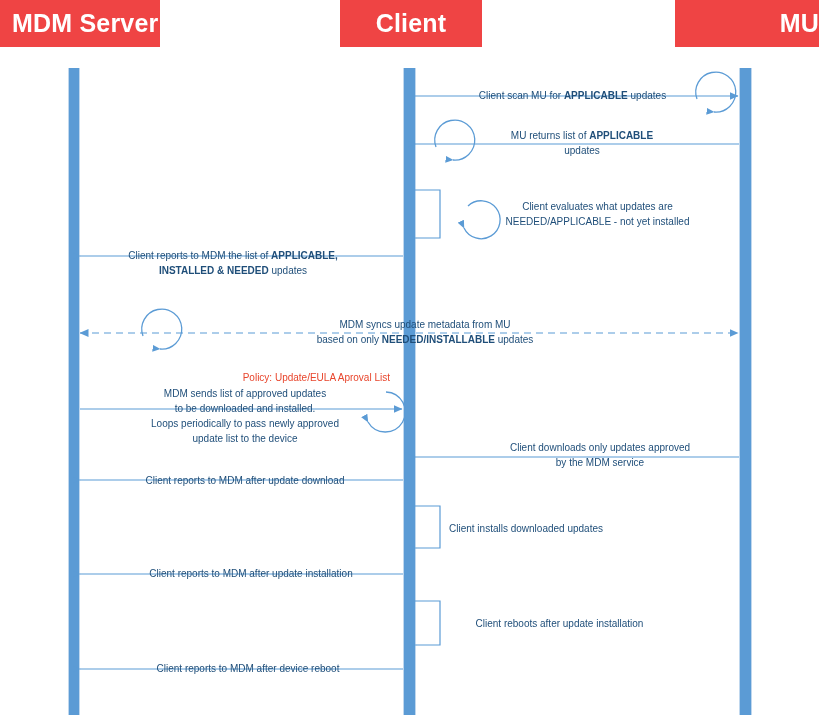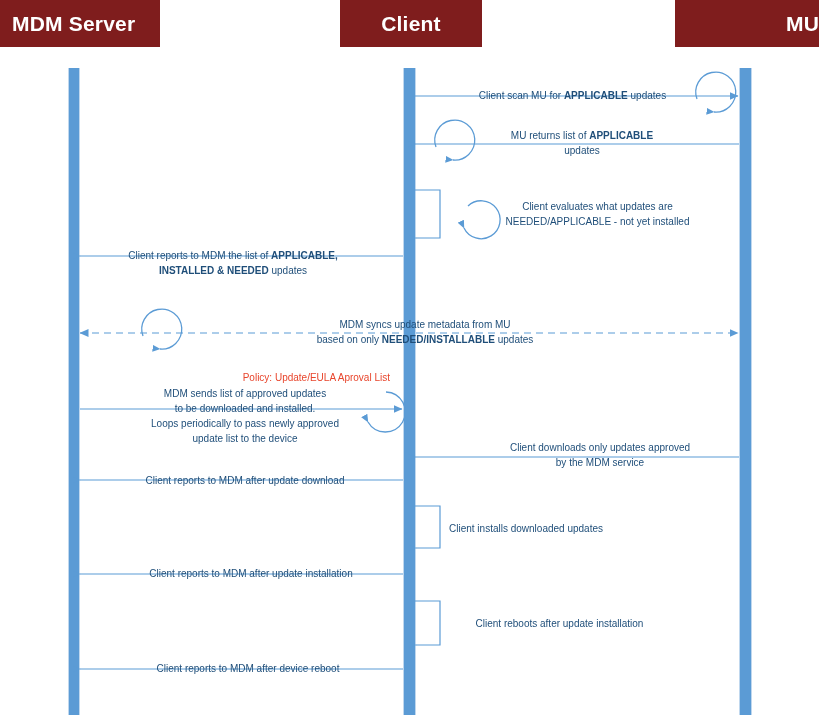--- a/index.html
+++ b/index.html
@@ -14,23 +14,23 @@
     position: relative;
     width: 819px;
     height: 715px;
     overflow: hidden;
     background: #ffffff;
   }
 
   
   .participant-box {
     position: absolute;
-    background: #7f1d1d;
+    background: #ef4444;
     color: #ffffff;
-    font-size: 21px;
+    font-size: 25px;
     font-weight: bold;
     display: flex;
     align-items: center;
     letter-spacing: 0.2px;
   }
   .participant-box.align-left   { justify-content: flex-start; padding-left: 12px; }
   .participant-box.align-center { justify-content: center; text-align: right; }
   .participant-box.align-right  { justify-content: flex-end; padding-right: 42px; }
 
   

